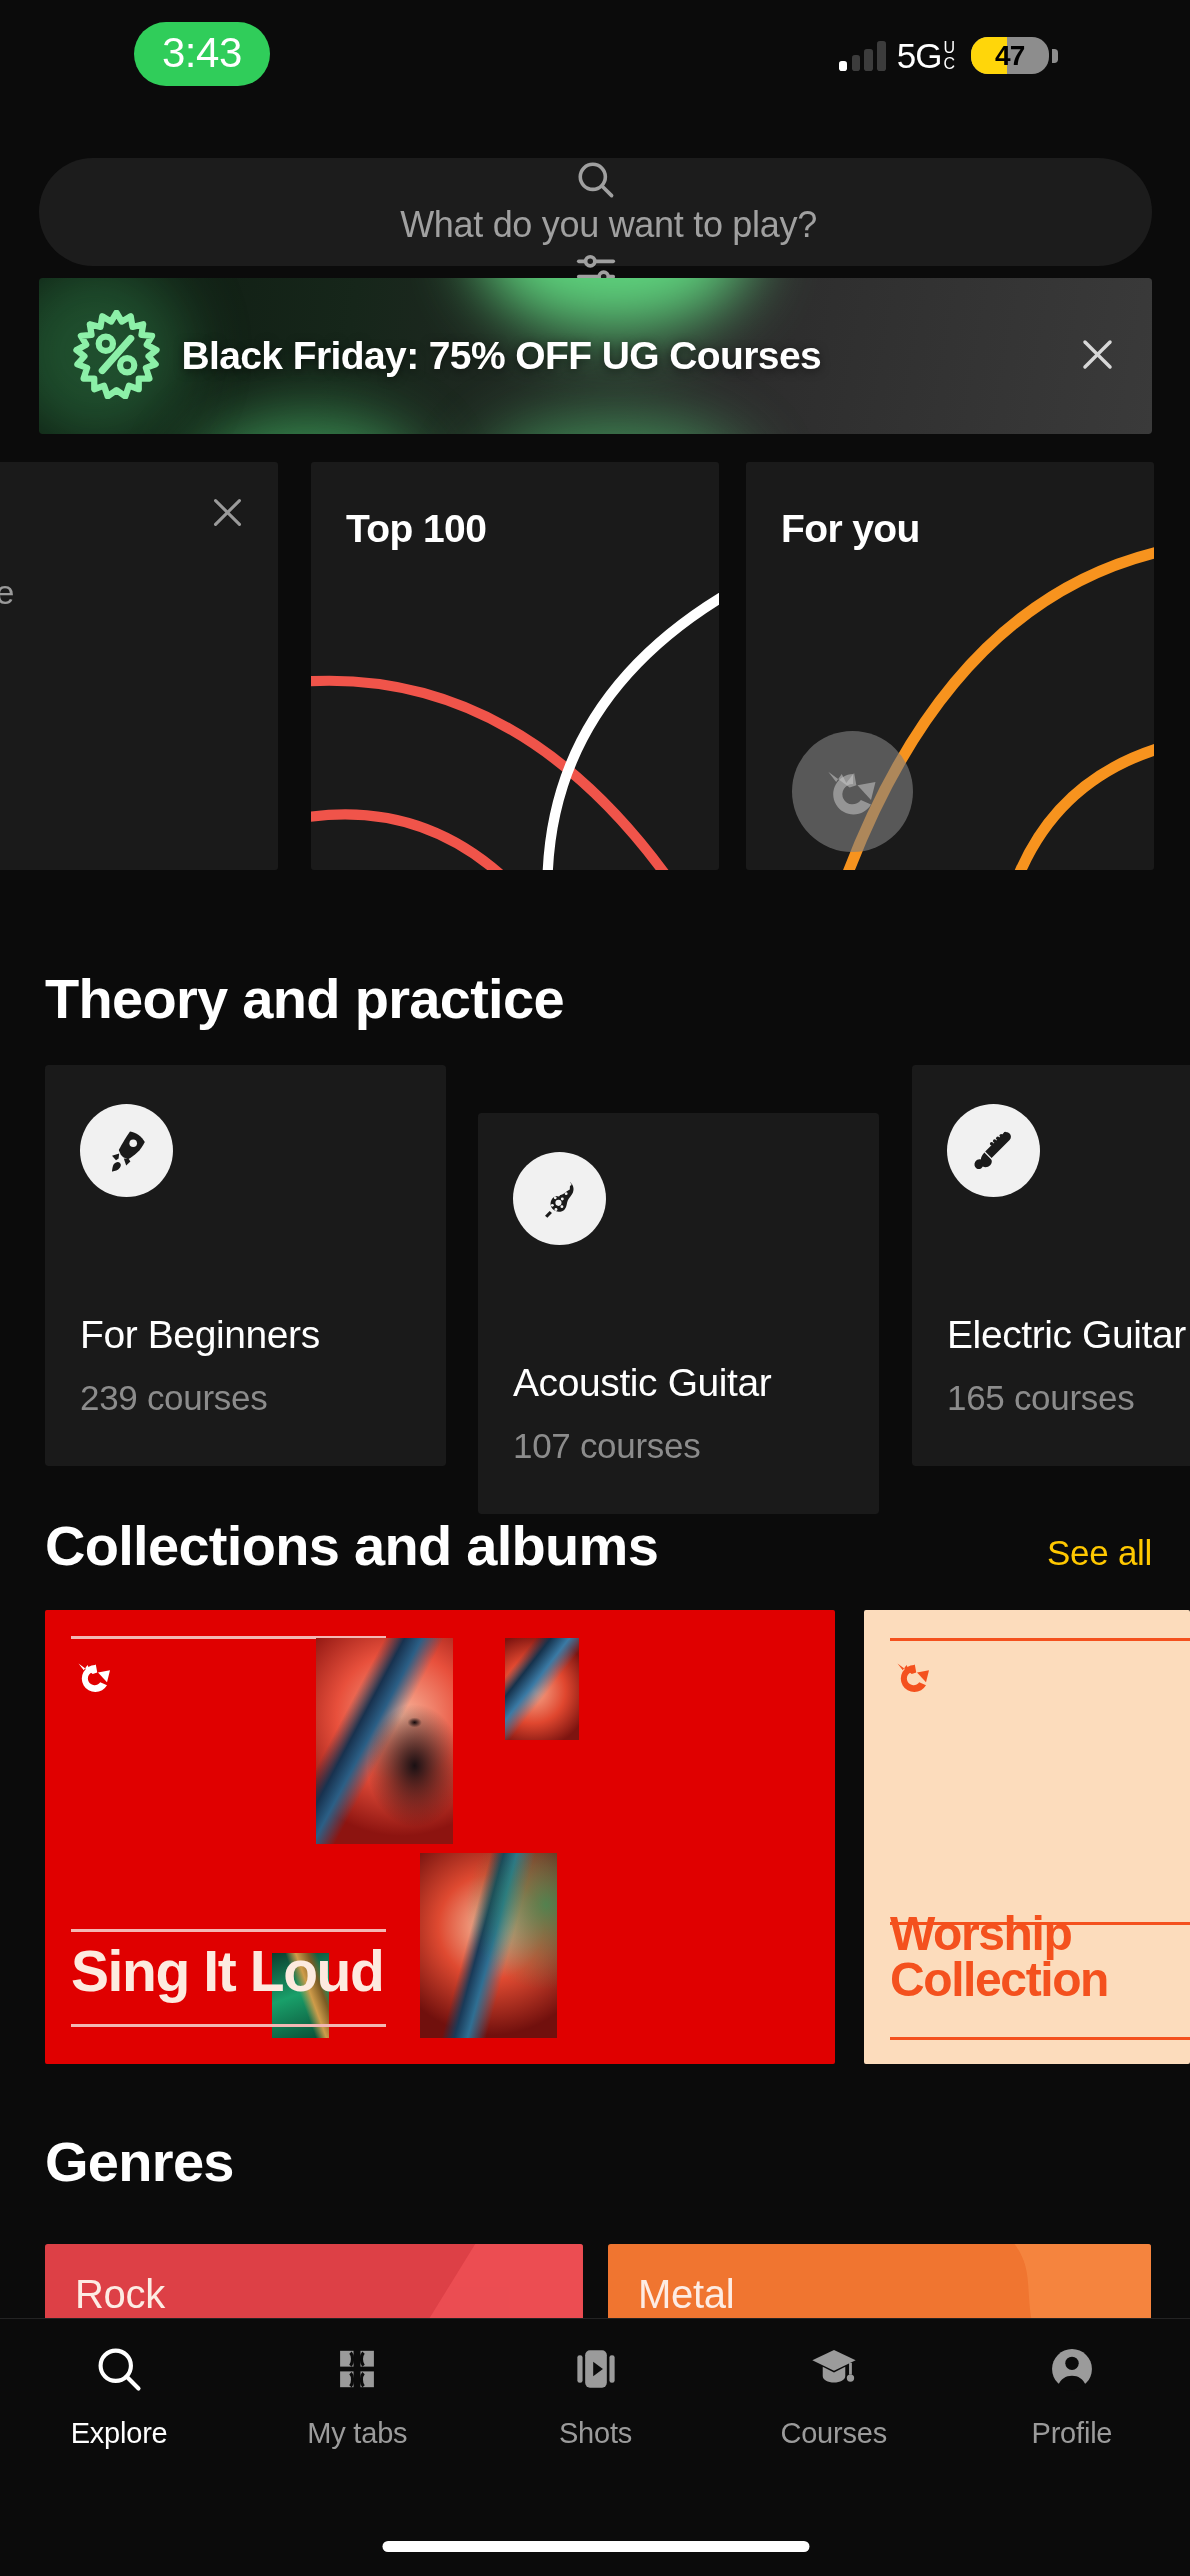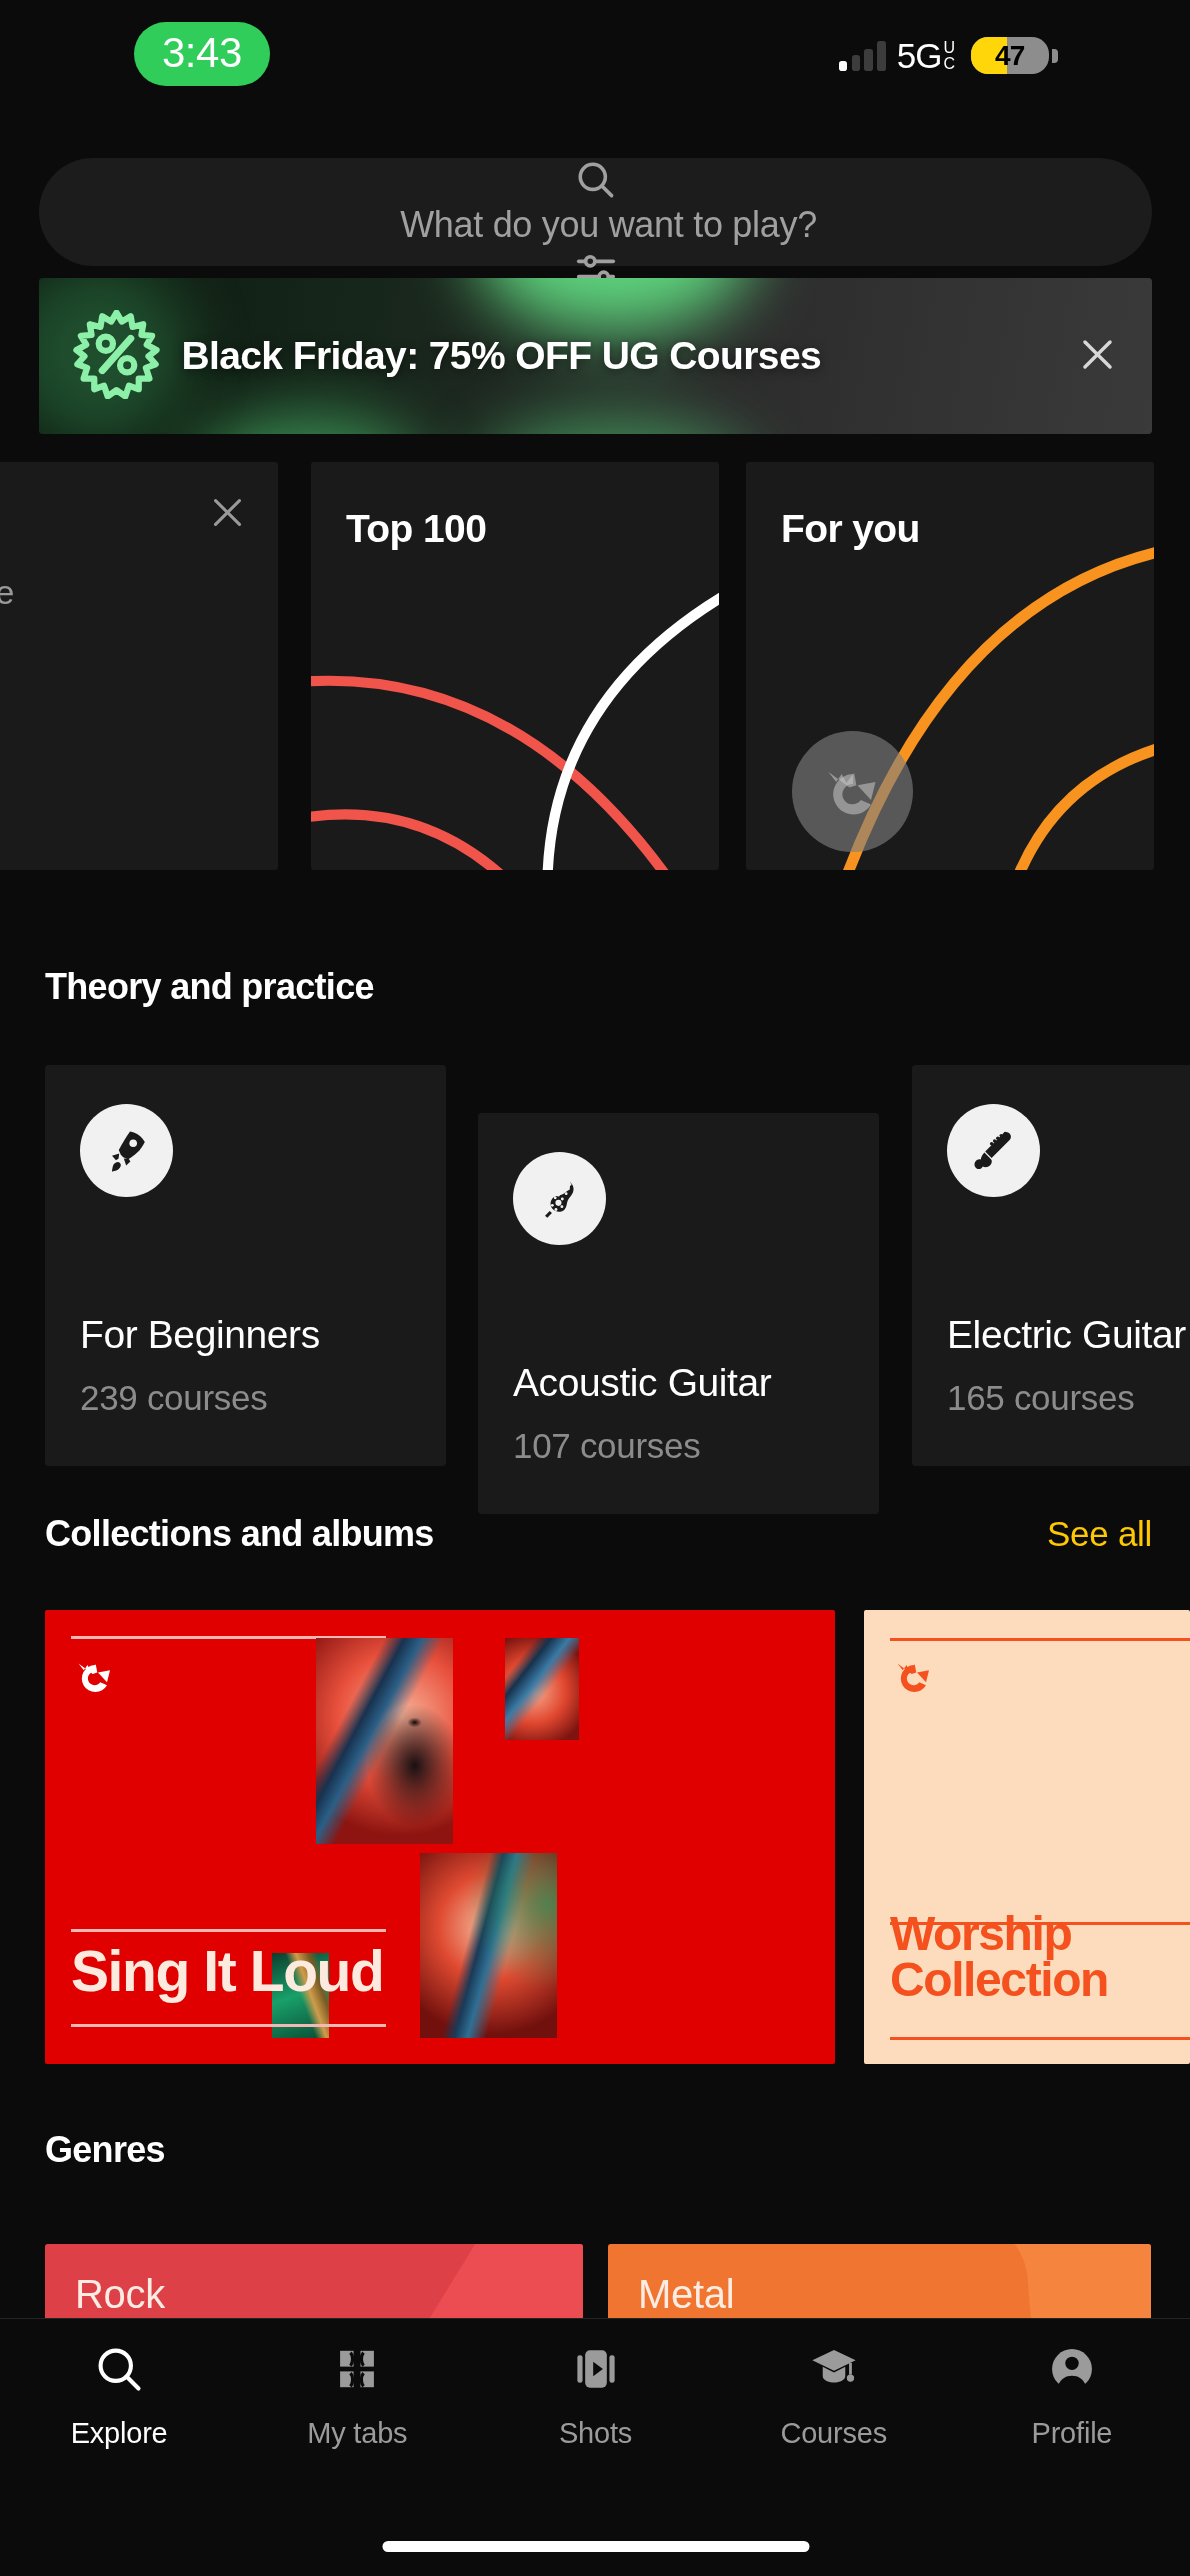--- a/index.html
+++ b/index.html
@@ -98,21 +98,21 @@
     position:absolute; width:121px; height:121px; border-radius:50%;
     background:rgba(128,128,128,.62); display:flex; align-items:center; justify-content:center;
     left:46px; top:269px; z-index:2;
   }
 
   
   .sec-head {
     position:absolute; left:45px; right:39px;
     display:flex; align-items:baseline; justify-content:space-between;
   }
-  .sec-title { font-size:36px; font-weight:700; letter-spacing:-0.7px; color:#fff; }
+  .sec-title { font-size:56px; font-weight:700; letter-spacing:-0.7px; color:#fff; }
   .see-all { font-size:35px; font-weight:400; color:#ffc800; letter-spacing:-0.3px;}
 
   
   .theory { position:absolute; top:1065px; left:0; width:1191px; height:401px; }
   .tcard {
     position:absolute; top:0; width:401px; height:401px;
     background:#1a1a1a; border-radius:3.7px; overflow:hidden;
   }
   .tcard.t0 { left:45px; }
   .tcard.t1 { left:478px;margin-top:48px; }

